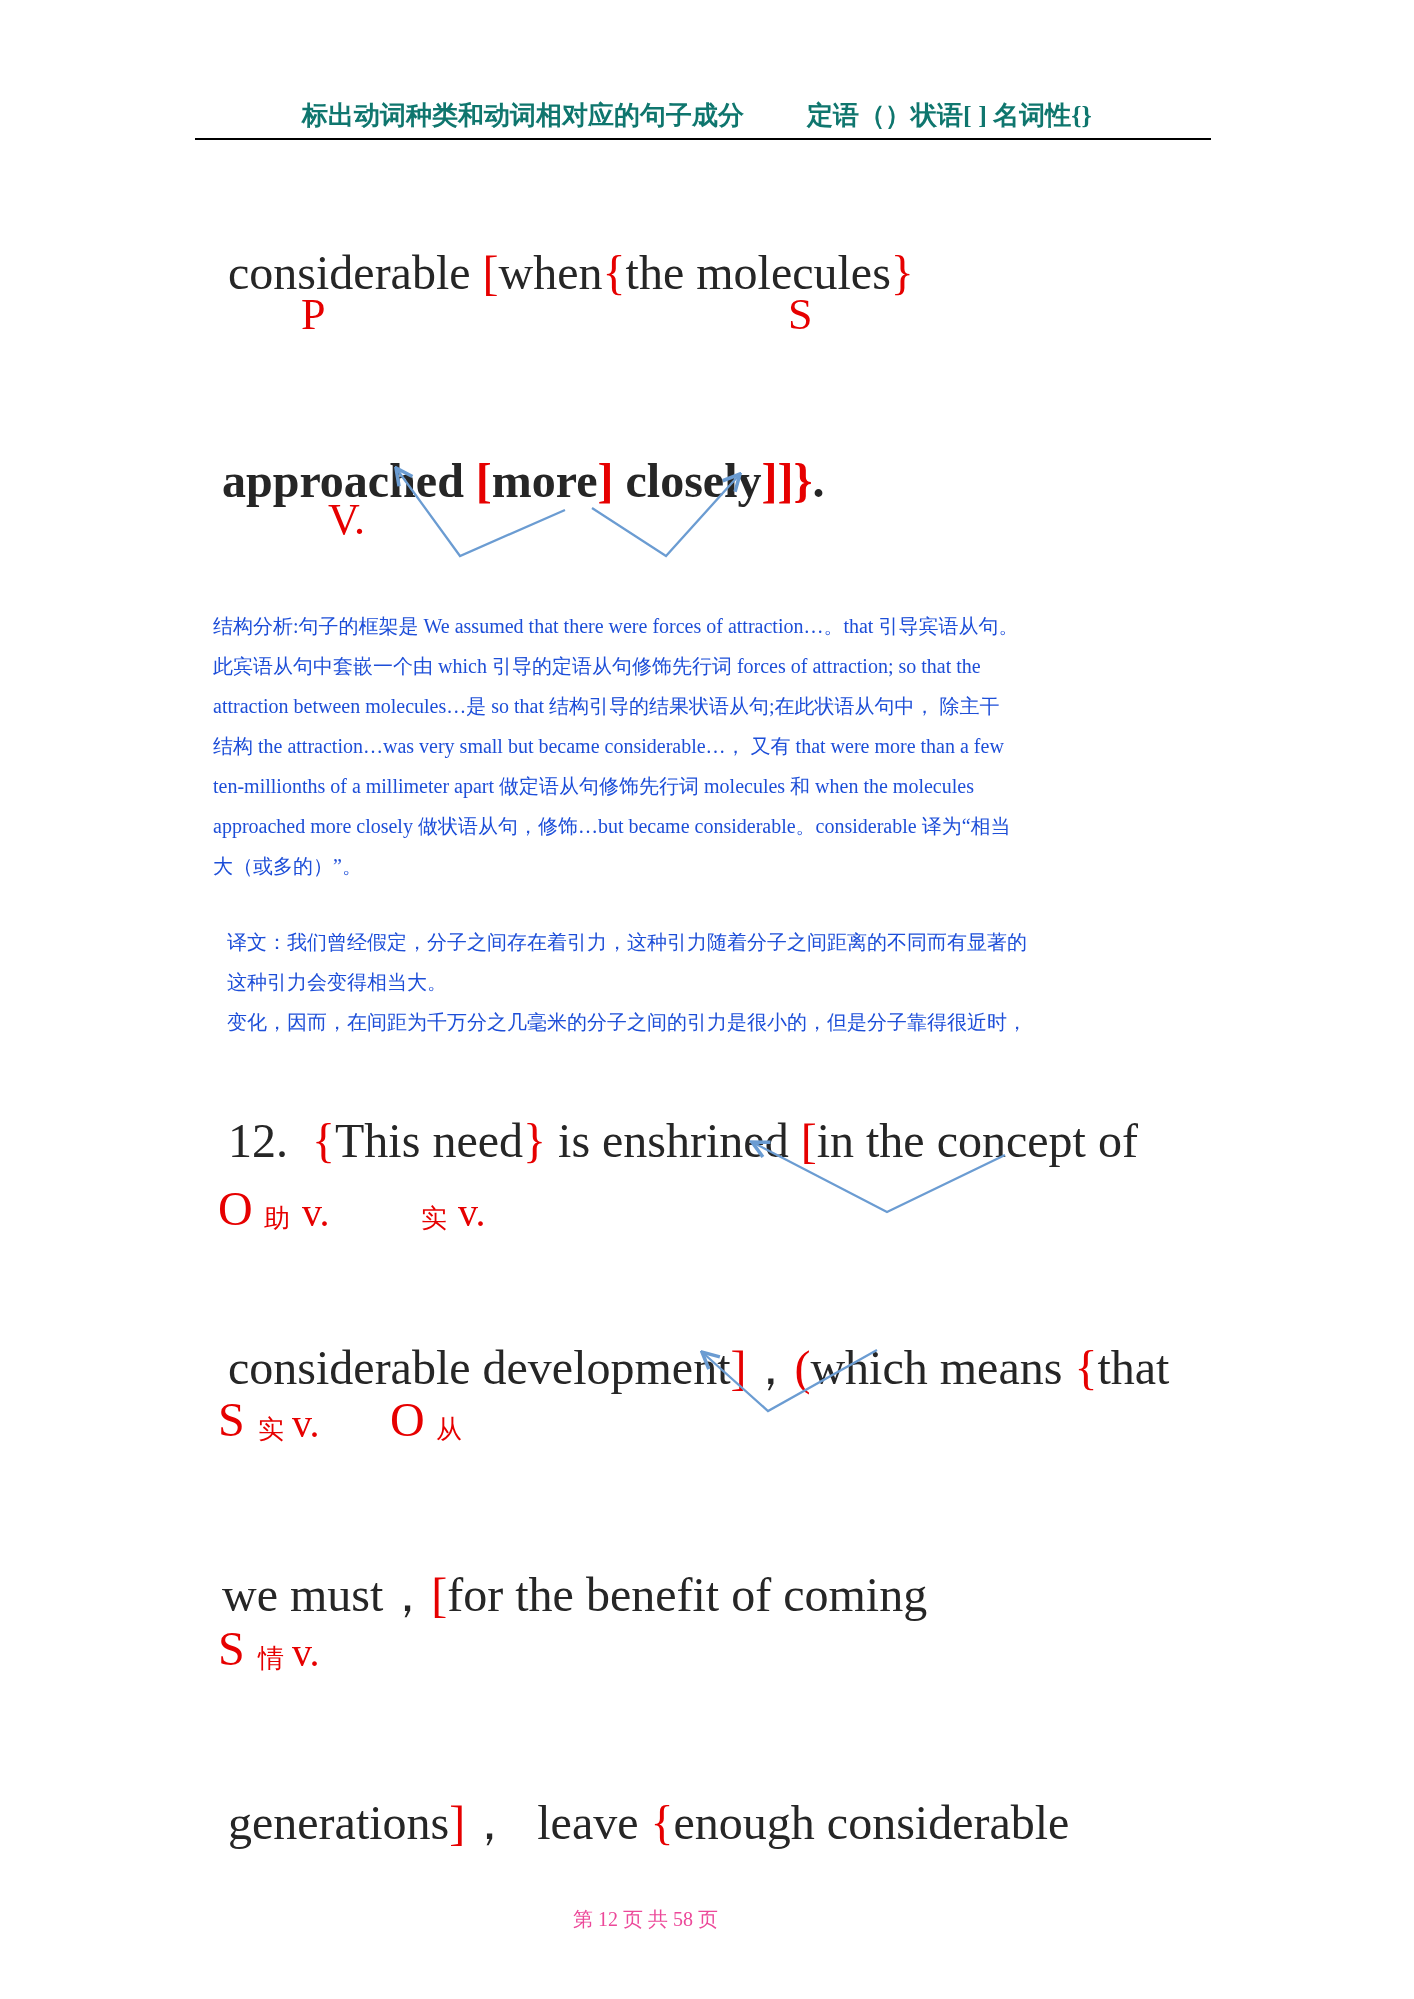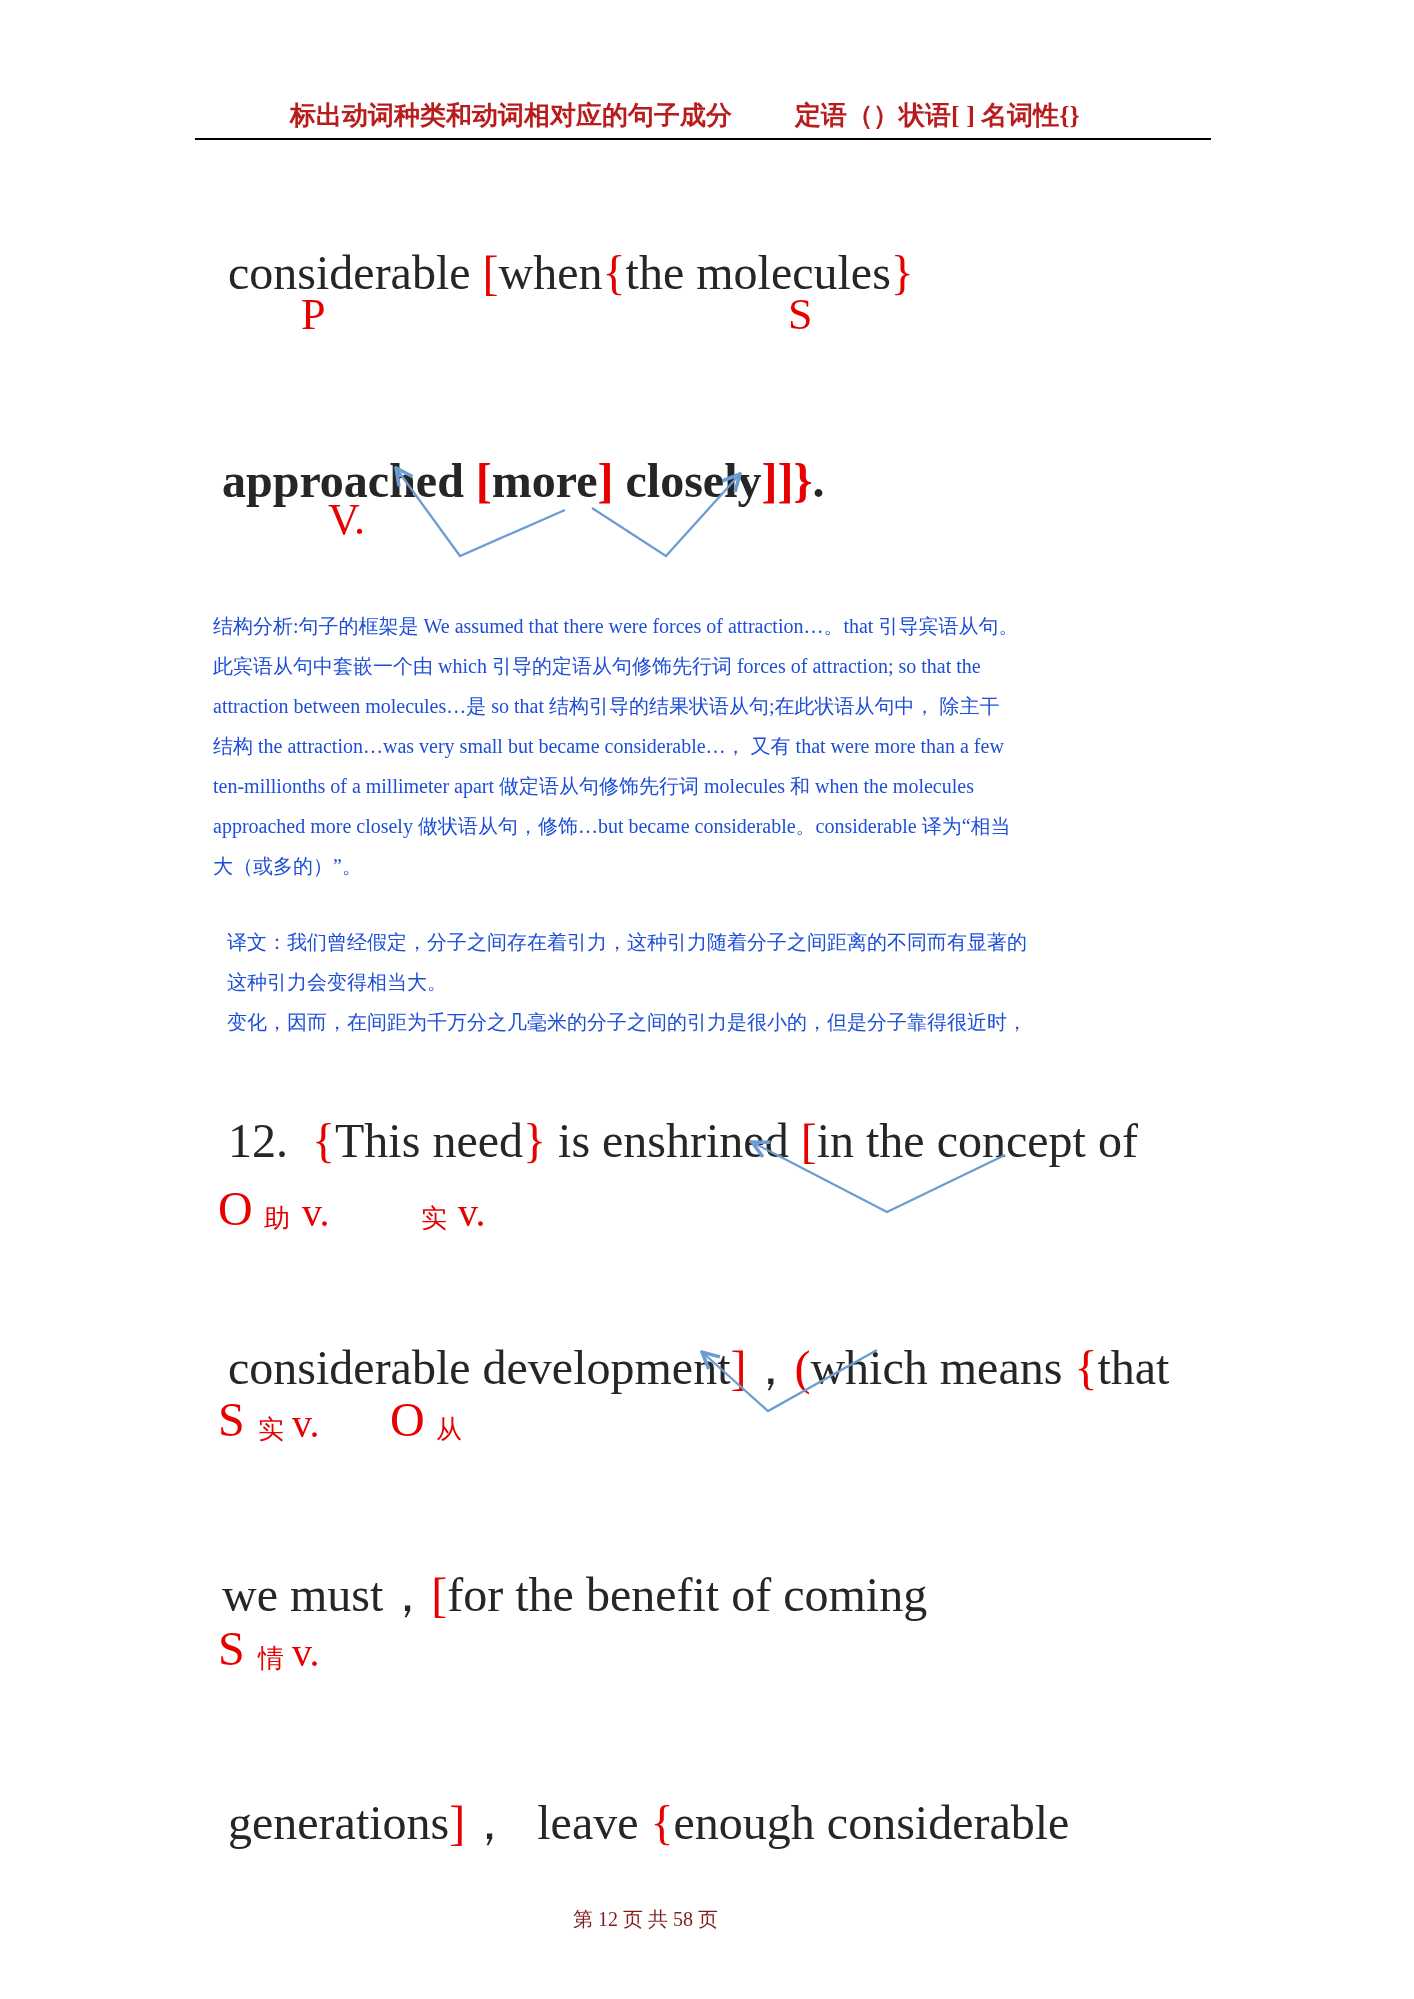--- a/index.html
+++ b/index.html
@@ -3,35 +3,35 @@
 <meta charset="utf-8">
 <style>
   :root { --red:#e60000; --ink:#262626; --blue:#6b9cd2; --rule:#000; }
   html,body { margin:0; padding:0; }
   body {
     width:1414px; height:1999px; position:relative; background:#ffffff;
     font-family:"Liberation Serif","DejaVu Serif",serif; color:var(--ink);
     overflow:hidden;
   }
   .abs { position:absolute; }
-  .hdr { font-size:26px; font-weight:bold; color:#b91c1c; white-space:pre; }
+  .hdr { font-size:26px; font-weight:bold; color:#0f766e; white-space:pre;margin-left:12px; }
   .rule { position:absolute; left:195px; top:138px; width:1016px; height:0;
           border-top:2px solid var(--rule); }
   .bigline { position:absolute; font-size:48px; line-height:1.15;
              color:var(--ink); white-space:pre; }
   .red { color:var(--red); }
   .lbl  { position:absolute; color:var(--red); font-size:44px; line-height:1; white-space:pre; }
   .lblB { position:absolute; color:var(--red); font-size:48px; line-height:1; }
   .lblM { position:absolute; color:var(--red); font-size:40px; line-height:1; }
   .lblS { position:absolute; color:var(--red); font-size:26px; line-height:1; }
   .para { position:absolute; left:213px; width:1040px; font-size:20px;
           line-height:40px; color:#1d4ed8; }
   .para div { white-space:pre-wrap; }
   .footer { position:absolute; left:0; top:1906px; width:1291px;
-            text-align:center; font-size:20px; color:#7f1d1d; }
+            text-align:center; font-size:20px; color:#ec4899; }
   svg.overlay { position:absolute; left:0; top:0; pointer-events:none; }
   .arrow { stroke:var(--blue); stroke-width:2.3; fill:none; }
   .ah    { stroke:var(--blue); stroke-width:1.7; fill:none; }
 </style>
 </head>
 <body>
 
 <span class="abs hdr" style="left:290px; top:98px;">标出动词种类和动词相对应的句子成分</span>
 <span class="abs hdr" style="left:795px; top:98px;">定语（）状语[ ] 名词性{}</span>
 <div class="rule"></div>

